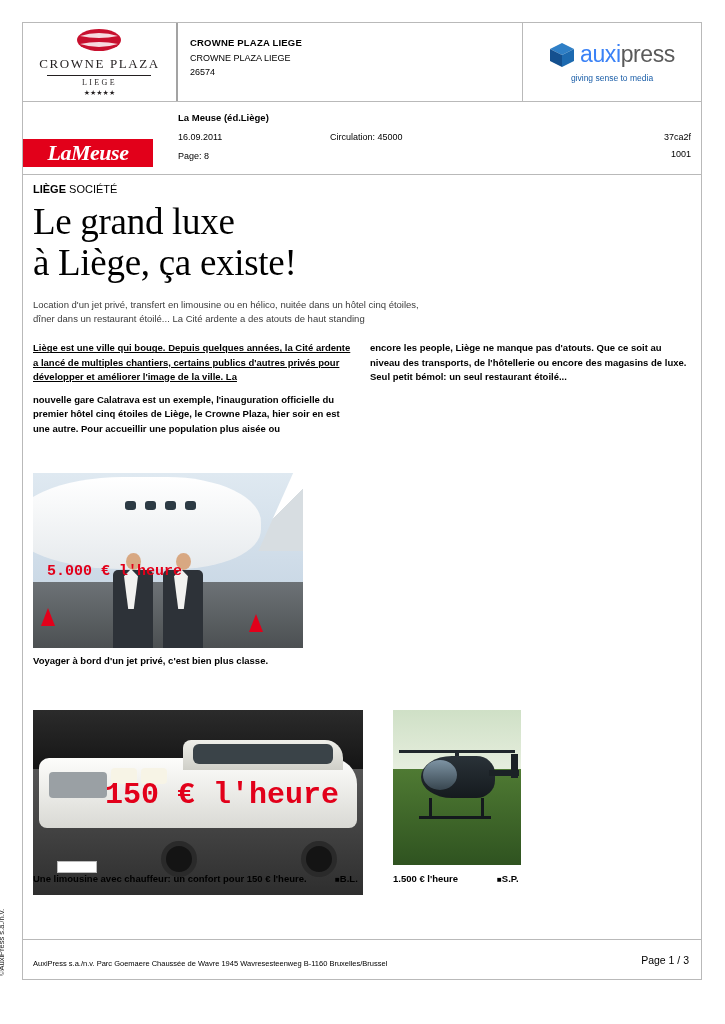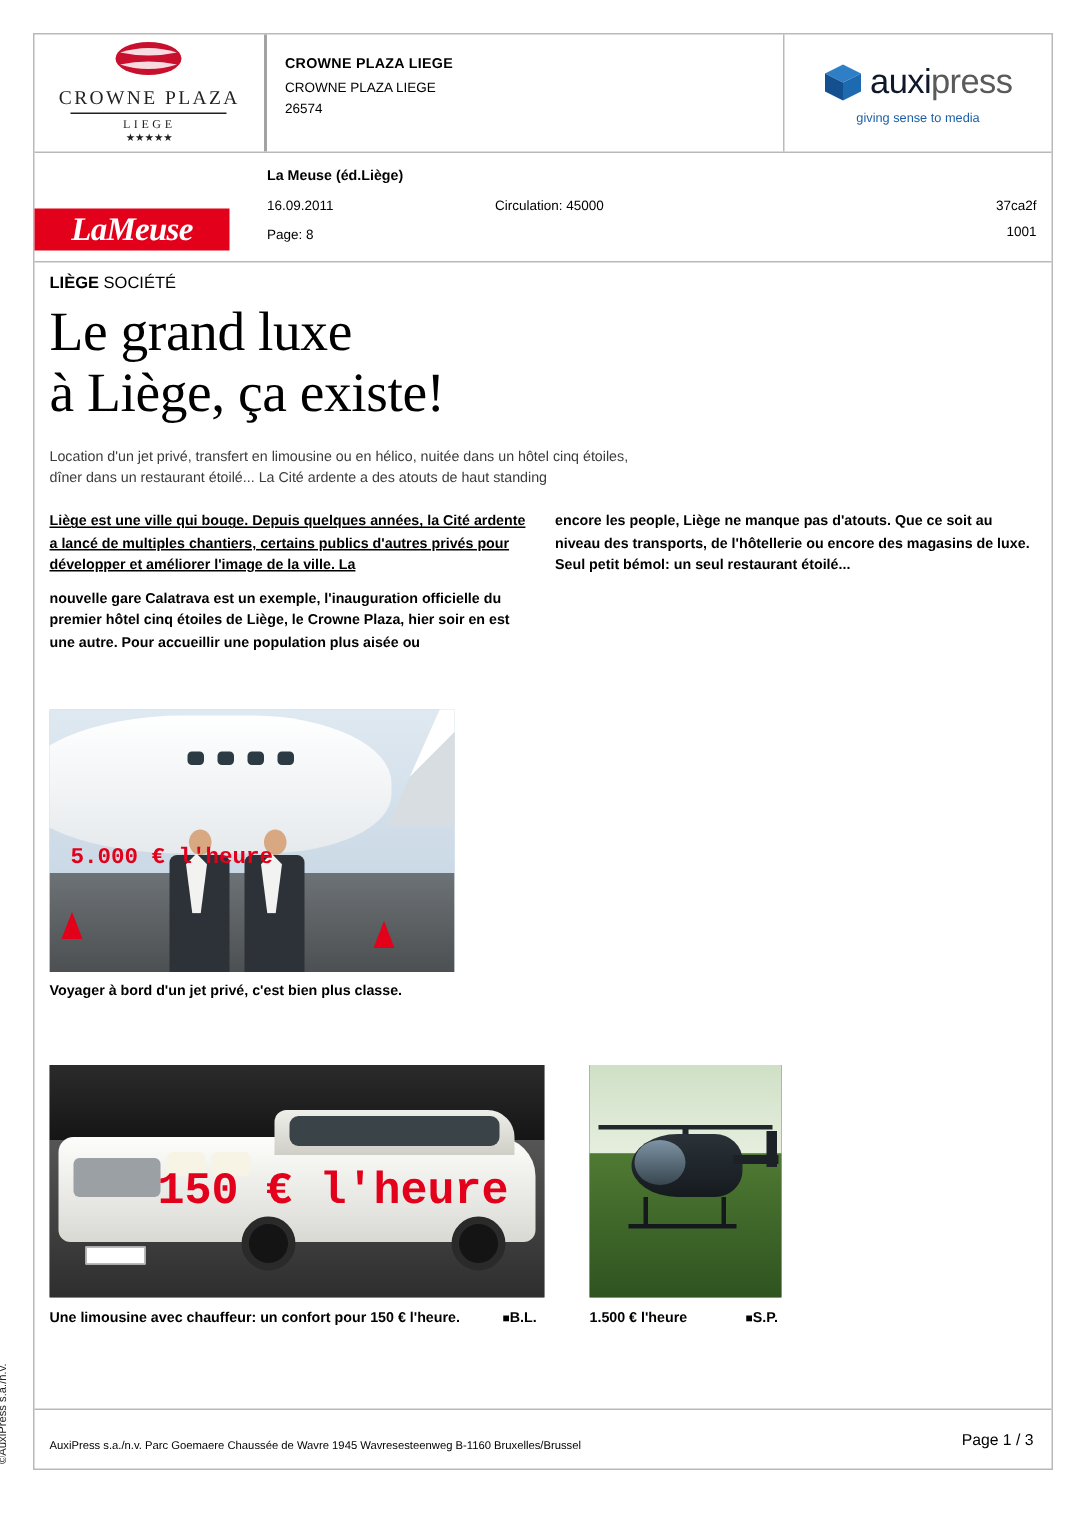--- a/index.html
+++ b/index.html
@@ -120,21 +120,21 @@
     display: flex;
     align-items: center;
     justify-content: center;
     gap: 5px;
   }
   .aux-cube { width: 26px; height: 26px; }
   .aux-word {
     font-size: 23px;
     letter-spacing: -0.4px;
   }
-  .aux-word .b { color: #0f172a; text-align: center; }
+  .aux-word .b { color: #3b82f6; text-align: center; }
   .aux-word .g { color: #5a5a5a; }
   .aux-tag {
     margin-top: 5px;
     font-size: 8.5px;
     color: #1b5ea8;
   }
 
   
   .meta {
     position: absolute;
@@ -253,21 +253,21 @@
     font-size: 9.5px;
     font-weight: bold;
   }
   .cap-jet { left: 10px; top: 632px; }
 
   .photo-limo {
     position: absolute;
     left: 10px;
     top: 687px;
     width: 330px;
-    height: 155px;
+    height: 185px;
     overflow: hidden;
     background: #4a4a4a;
   }
   .photo-heli {
     position: absolute;
     left: 370px;
     top: 687px;
     width: 128px;
     height: 155px;
     overflow: hidden;

